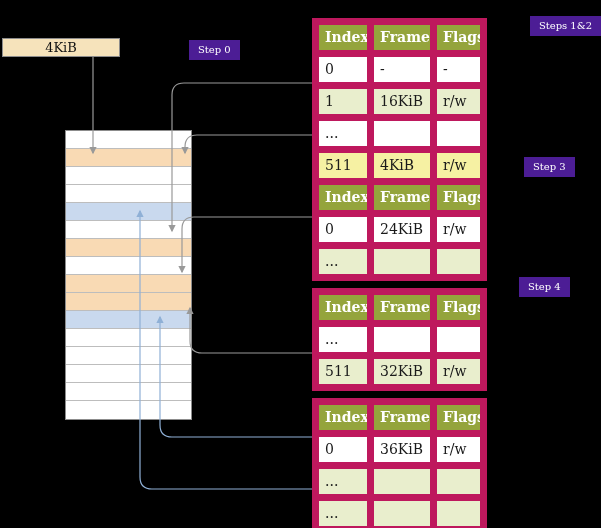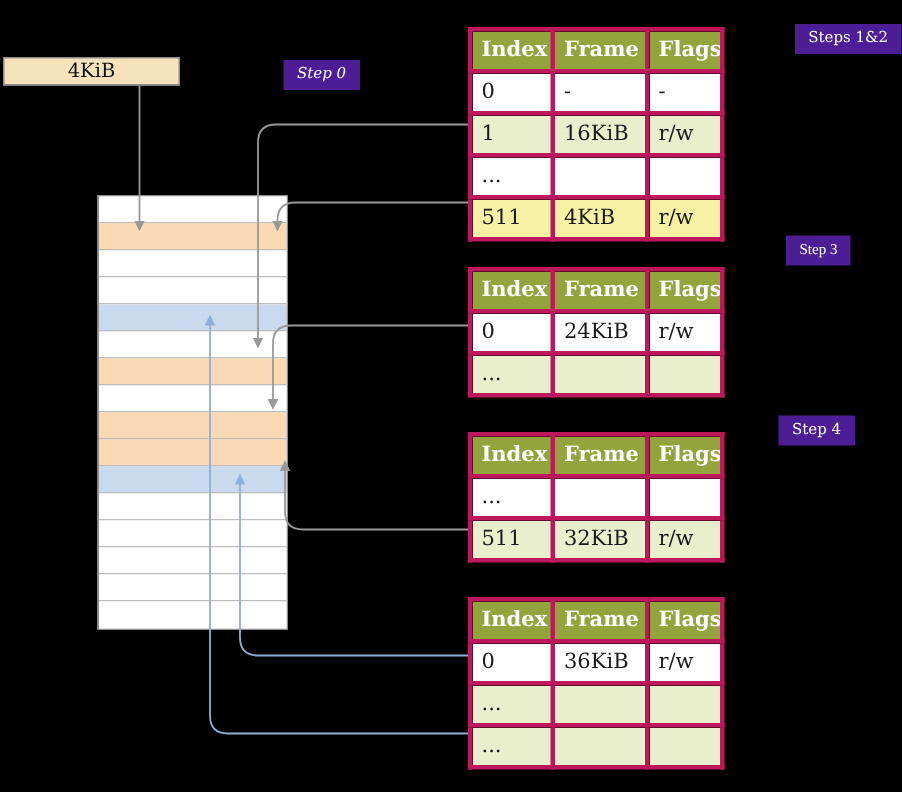--- a/index.html
+++ b/index.html
@@ -13,22 +13,22 @@
     background:#f6e3bb;border:1px solid #8c8c8c;box-sizing:border-box;
     display:flex;align-items:center;justify-content:center;
     font-size:13px;color:#111;z-index:6;
   }
   
   .badge{
     position:absolute;background:#4c1d95;color:#fff;
     font-size:10px;line-height:15px;padding:2px 9px 3px;z-index:6;white-space:nowrap;
   }
   .b12{right:0;top:16px;}
-  .b0{left:189px;top:40px;font-style:italic;}
-  .b3{left:524px;top:157px;font-family:Liberation Serif, serif;}
+  .b0{left:189px;top:40px;}
+  .b3{left:524px;top:157px;}
   .b4{left:519px;top:277px;}
   
   .memstrip{
     position:absolute;left:65px;top:130px;width:125px;
     border:1px solid #8c8c8c;background:#fff;z-index:2;box-sizing:content-box;
   }
   .mrow{height:18px;box-sizing:border-box;border-bottom:1px solid #bdbdbd;}
   .mrow:last-child{border-bottom:none;}
   .c-white{background:#ffffff;}
   .c-peach{background:#f9dab4;}
@@ -36,21 +36,21 @@
   
   .ptable{
     position:absolute;left:312px;width:168px;border-collapse:collapse;
     table-layout:fixed;z-index:3;font-family:"DejaVu Serif", serif;
   }
   .t-l4{top:18px;}
   .t-l3{top:178px;}
   .t-l2{top:288px;}
   .t-l1{top:398px;}
   .ptable th,.ptable td{
-    border:3px solid #be185d;padding:3px 6px;line-height:19px;
+    border:7px solid #be185d;padding:3px 6px;line-height:19px;
     font-size:14px;text-align:left;overflow:hidden;white-space:nowrap;
   }
   .ptable th{background:#94a43c;color:#fff;font-weight:bold;}
   .ptable td{background:#ffffff;color:#1a1a1a;}
   .ptable tr.g td{background:#e9eecd;}
   .ptable tr.y td{background:#f6f1a3;}
   
   .arrows{position:absolute;left:0;top:0;z-index:5;pointer-events:none;}
 </style>
 </head>

